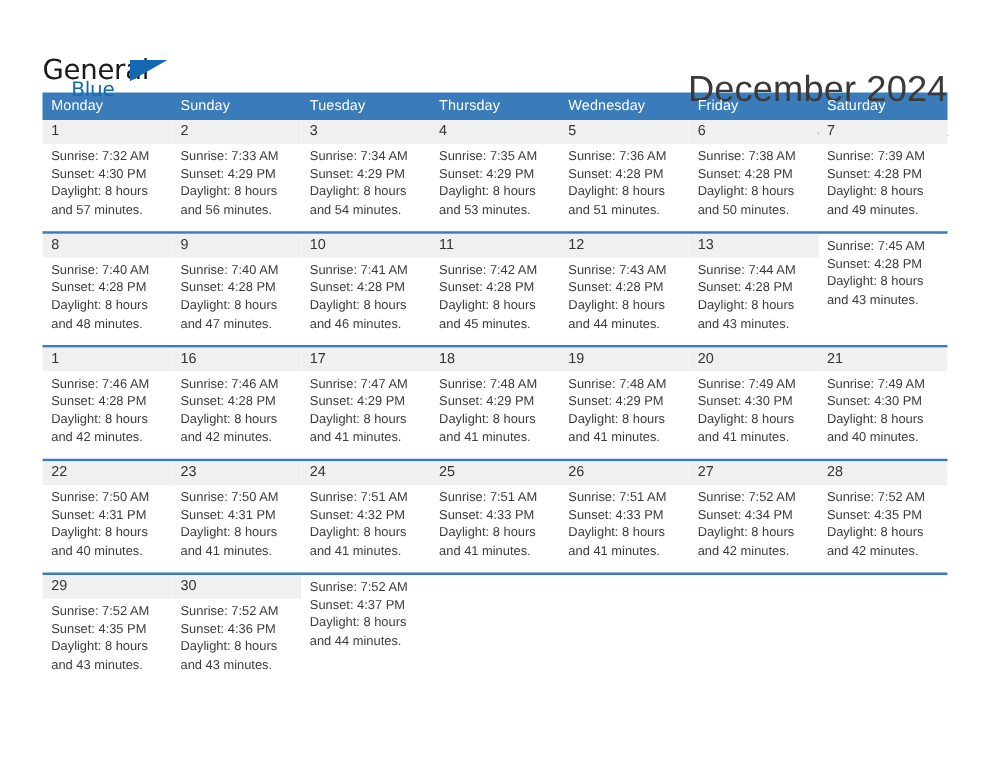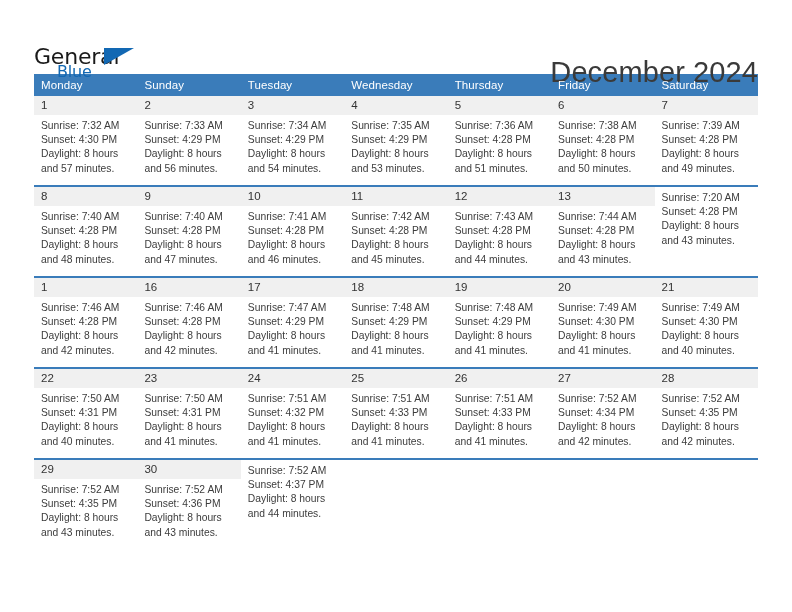--- a/index.html
+++ b/index.html
@@ -147,22 +147,22 @@
       <div class="cal-subtitle">Bezopasnoye, Russia</div>
     </div>
 
   </div>
 
   <div class="calendar">
     <div class="dow-row" id="dow-row">
         <div class="dow">Monday</div>
         <div class="dow">Sunday</div>
         <div class="dow">Tuesday</div>
+        <div class="dow">Thursday</div>
         <div class="dow">Wednesday</div>
-        <div class="dow">Thursday</div>
         <div class="dow">Friday</div>
         <div class="dow">Saturday</div>
       </div>
     <div id="weeks-container">
         <div class="week">
           <div class="cell">
             <span class="daynum">1</span>
             <div class="info"><div>Sunrise: 7:32 AM</div><div>Sunset: 4:30 PM</div><div>Daylight: 8 hours and 57 minutes.</div></div>
           </div>
           <div class="cell">
@@ -209,21 +209,21 @@
           </div>
           <div class="cell">
             <span class="daynum">12</span>
             <div class="info"><div>Sunrise: 7:43 AM</div><div>Sunset: 4:28 PM</div><div>Daylight: 8 hours and 44 minutes.</div></div>
           </div>
           <div class="cell">
             <span class="daynum">13</span>
             <div class="info"><div>Sunrise: 7:44 AM</div><div>Sunset: 4:28 PM</div><div>Daylight: 8 hours and 43 minutes.</div></div>
           </div>
           <div class="cell">
-            <div class="info"><div>Sunrise: 7:20 AM</div><div>Sunset: 4:28 PM</div><div>Daylight: 8 hours and 43 minutes.</div></div>
+            <div class="info"><div>Sunrise: 7:45 AM</div><div>Sunset: 4:28 PM</div><div>Daylight: 8 hours and 43 minutes.</div></div>
           </div>
         </div>
         <div class="week">
           <div class="cell">
             <span class="daynum">1</span>
             <div class="info"><div>Sunrise: 7:46 AM</div><div>Sunset: 4:28 PM</div><div>Daylight: 8 hours and 42 minutes.</div></div>
           </div>
           <div class="cell">
             <span class="daynum">16</span>
             <div class="info"><div>Sunrise: 7:46 AM</div><div>Sunset: 4:28 PM</div><div>Daylight: 8 hours and 42 minutes.</div></div>

